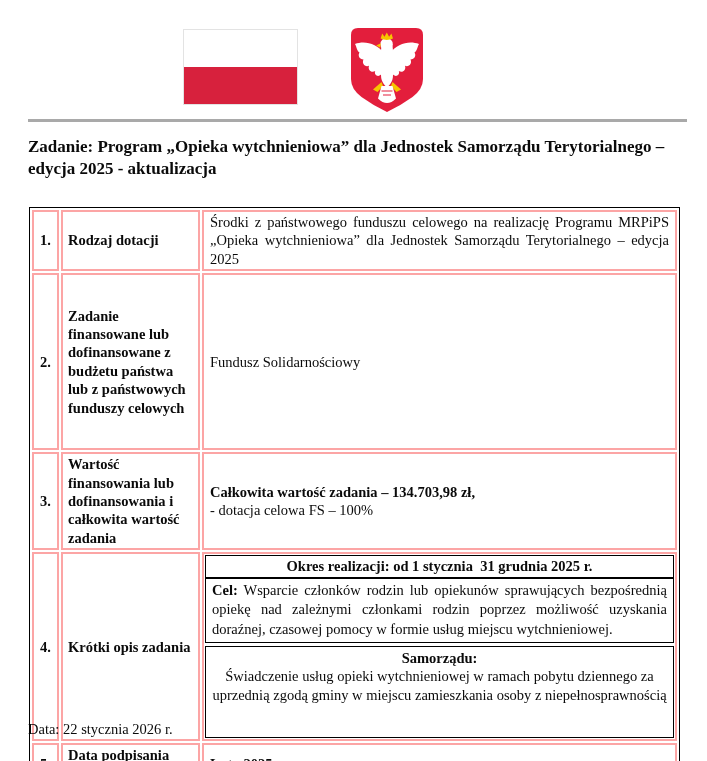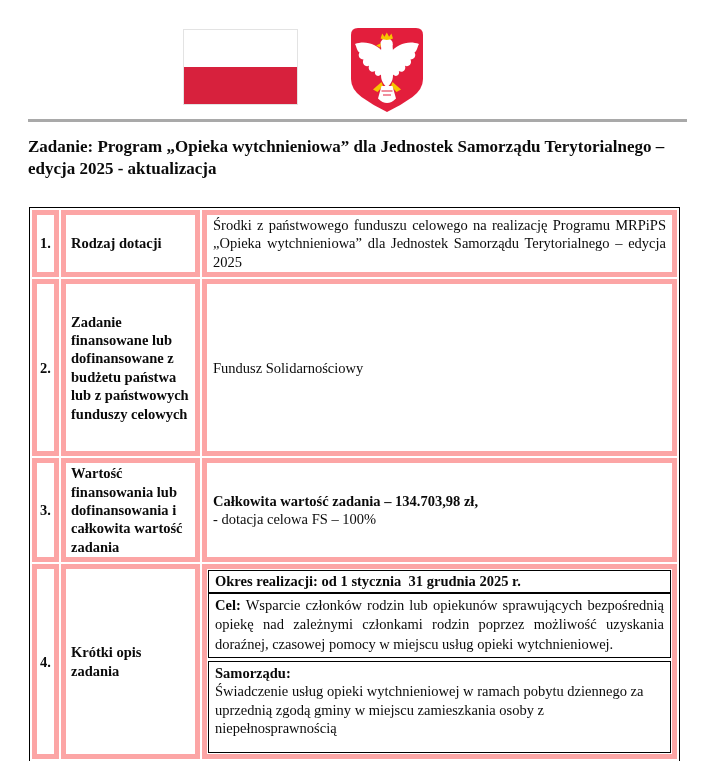--- a/index.html
+++ b/index.html
@@ -38,21 +38,21 @@
   
   table.main{
     position:absolute;left:29px;top:207px;
     width:651px;
     table-layout:fixed;
     border-collapse:separate;border-spacing:2px;
     border:1px solid #000;
     font-size:14.5px;
   }
   table.main td{
-    border:5px solid #fca5a5;
+    border:2px solid #fca5a5;
     vertical-align:middle;
     box-sizing:border-box;
     line-height:1.27;
   }
   col.c-num{width:27px;}
   col.c-label{width:139px;}
   td.num{text-align:center;font-weight:bold;padding:0;}
   td.label{font-weight:bold;padding:1px 4px 1px 5px;}
   td.content{padding:1px 6px;}
   tr.r1 td{height:54px;}
@@ -63,20 +63,21 @@
   .just{text-align:justify;}
   .b{font-weight:bold;}
 
   
   td.nest{padding:1px;vertical-align:top;}
   .nest-wrap{display:flex;flex-direction:column;height:183px;}
   .sub{
     border:1px solid #000;
     padding:1px 6px;
     box-sizing:border-box;
+    text-align:center;
   }
   .sub.okres{font-weight:bold;white-space:pre-wrap;}
   .sub.cel{text-align:justify;line-height:1.36;padding:2px 6px;}
   .sub.dzial{margin-top:3px;flex:1;padding:2px 6px;}
 
   
   .footer-date{
     position:absolute;left:28px;top:721px;
     font-size:14.5px;
   }
@@ -143,30 +144,31 @@
           <div class="b">Całkowita wartość zadania – 134.703,98 zł,</div>
           <div>- dotacja celowa FS – 100%</div>
         </td>
       </tr>
       <tr class="r4">
         <td class="num">4.</td>
         <td class="label">Krótki opis zadania</td>
         <td class="nest">
           <div class="nest-wrap">
             <div class="sub okres">Okres realizacji: od 1 stycznia  31 grudnia 2025 r.</div>
-            <div class="sub cel"><span class="b">Cel:</span><span> Wsparcie członków rodzin lub opiekunów sprawujących bezpośrednią opiekę nad zależnymi członkami rodzin poprzez możliwość uzyskania doraźnej, czasowej pomocy w miejscu usług opieki wytchnieniowej.</span></div>
+            <div class="sub cel"><span class="b">Cel:</span><span> Wsparcie członków rodzin lub opiekunów sprawujących bezpośrednią opiekę nad zależnymi członkami rodzin poprzez możliwość uzyskania doraźnej, czasowej pomocy w formie usług miejscu wytchnieniowej.</span></div>
             <div class="sub dzial">
               <div class="b">Samorządu:</div>
               <div>Świadczenie usług opieki wytchnieniowej w ramach pobytu dziennego za uprzednią zgodą gminy w miejscu zamieszkania osoby z niepełnosprawnością</div>
             </div>
           </div>
         </td>
       </tr>
       <tr class="r5">
         <td class="num">5.</td>
         <td class="label">Data podpisania umowy</td>
         <td class="content b">Luty 2025 r.</td>
       </tr>
     </tbody>
   </table>
 
+  <div class="footer-date">Data: 22 stycznia 2026 r.</div>
 
 </div>
 
 </body></html>

